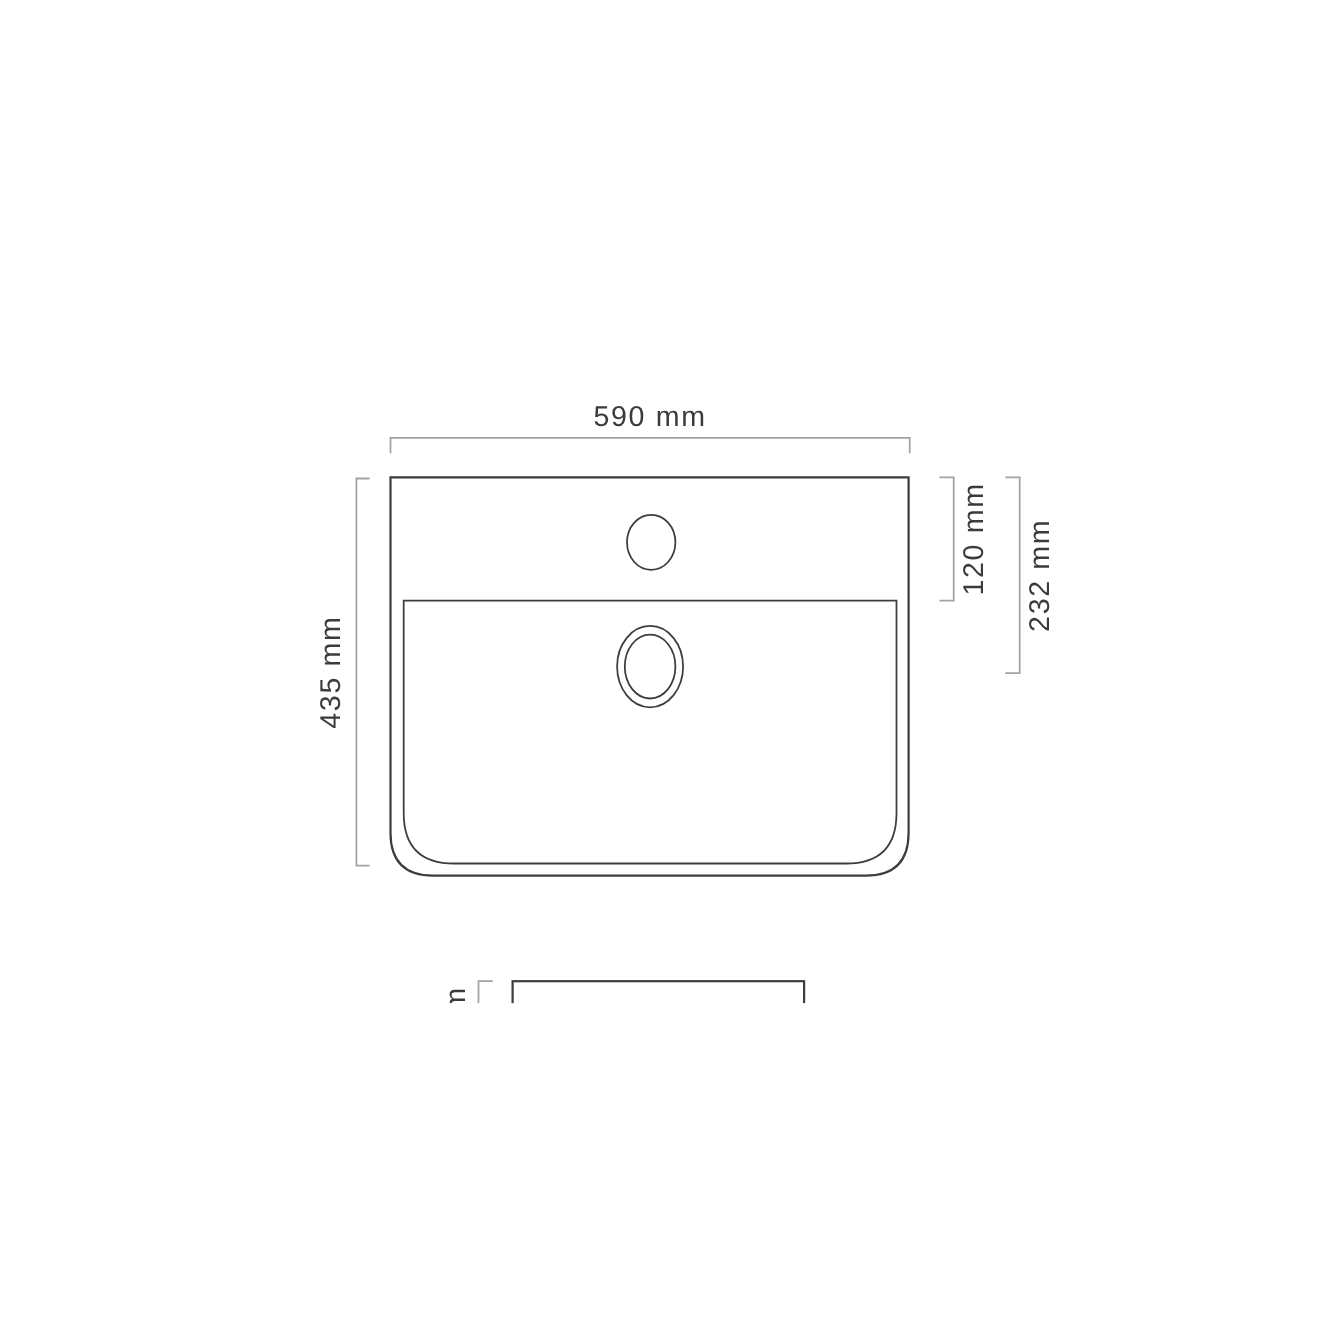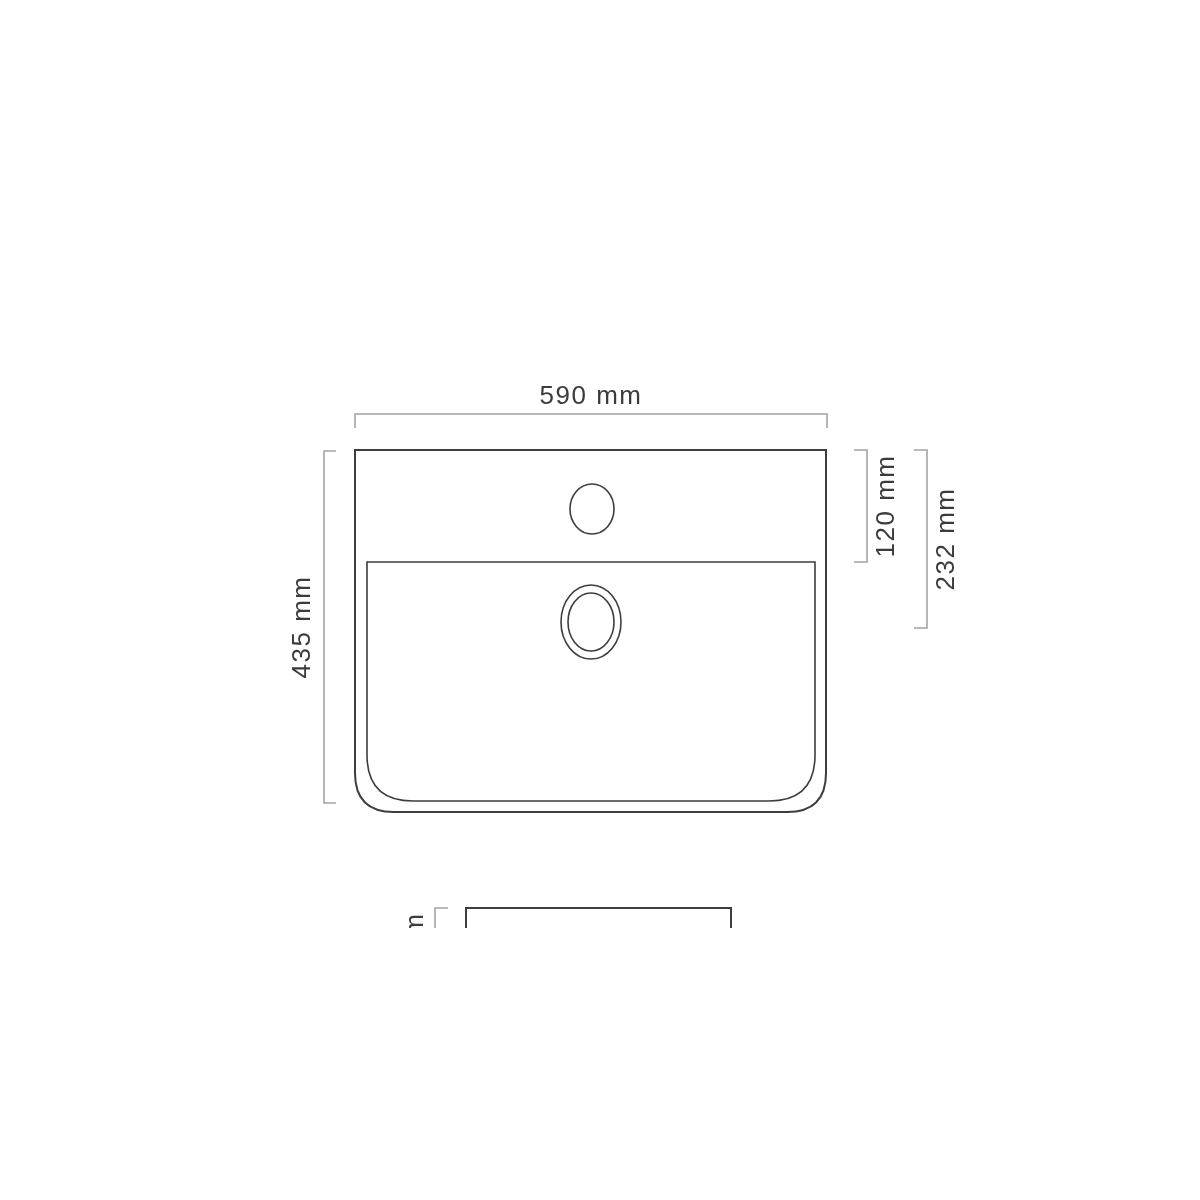--- a/index.html
+++ b/index.html
@@ -13,21 +13,20 @@
     padding: 0;
     background: var(--background);
   }
   .canvas {
     position: relative;
     width: 1200px;
     height: 912px;
     background: var(--background);
     font-family: "Liberation Sans", "DejaVu Sans", sans-serif;
     overflow: hidden;
-    margin-top: 16px;
   }
   .drawing-svg {
     position: absolute;
     left: 0;
     top: 0;
     width: 1200px;
     height: 1200px;
   }
   .dim-label {
     position: absolute;

